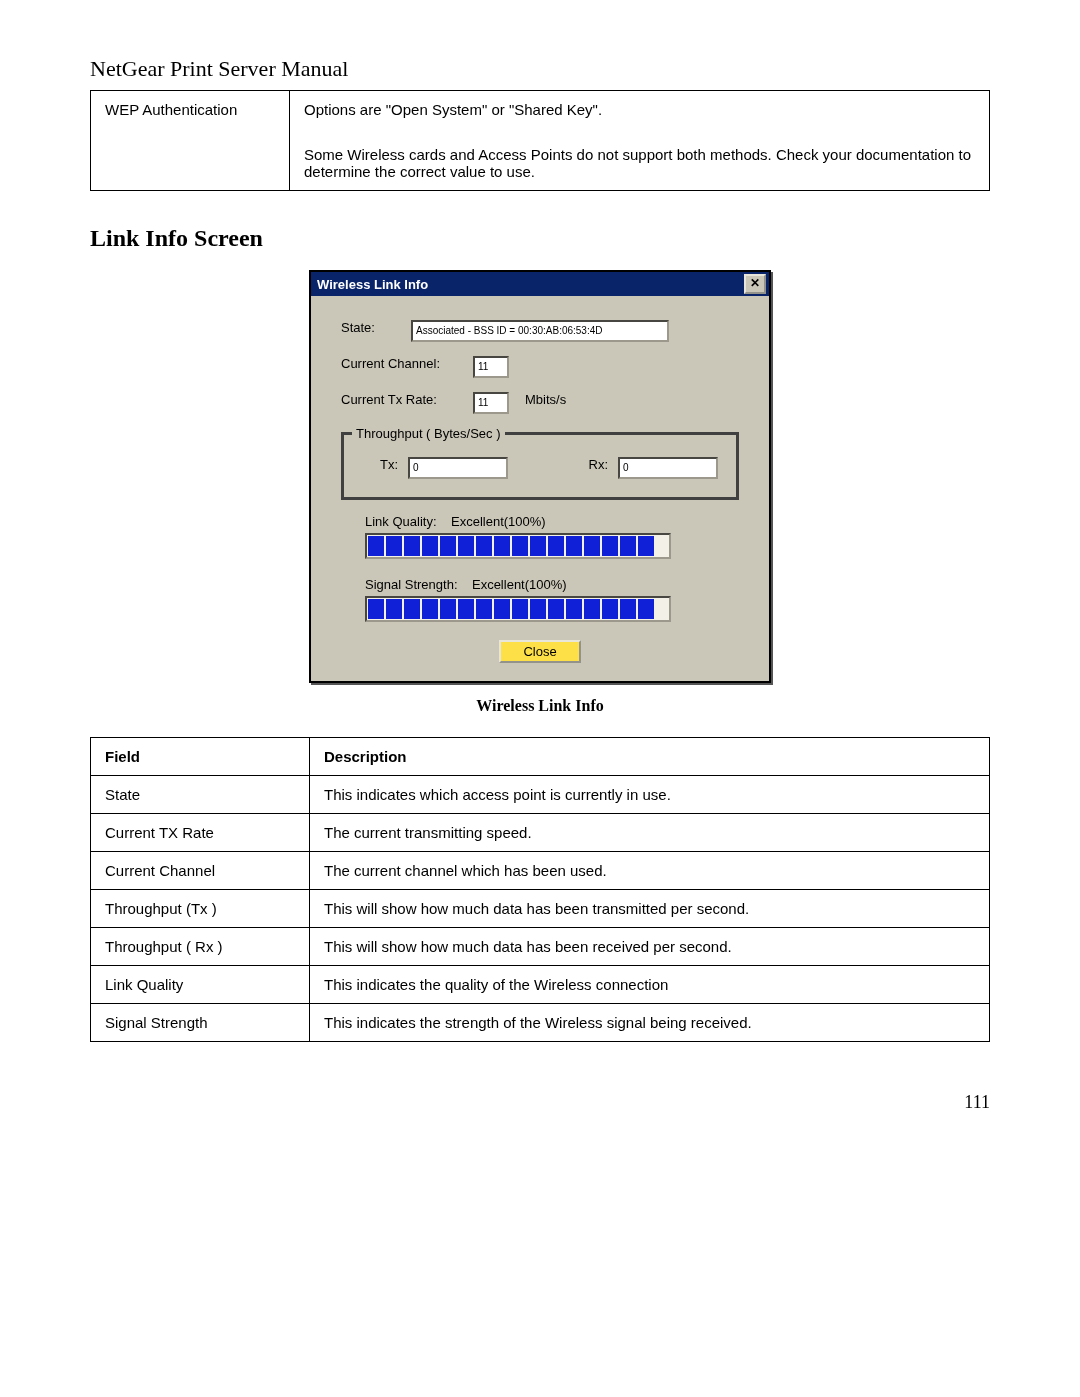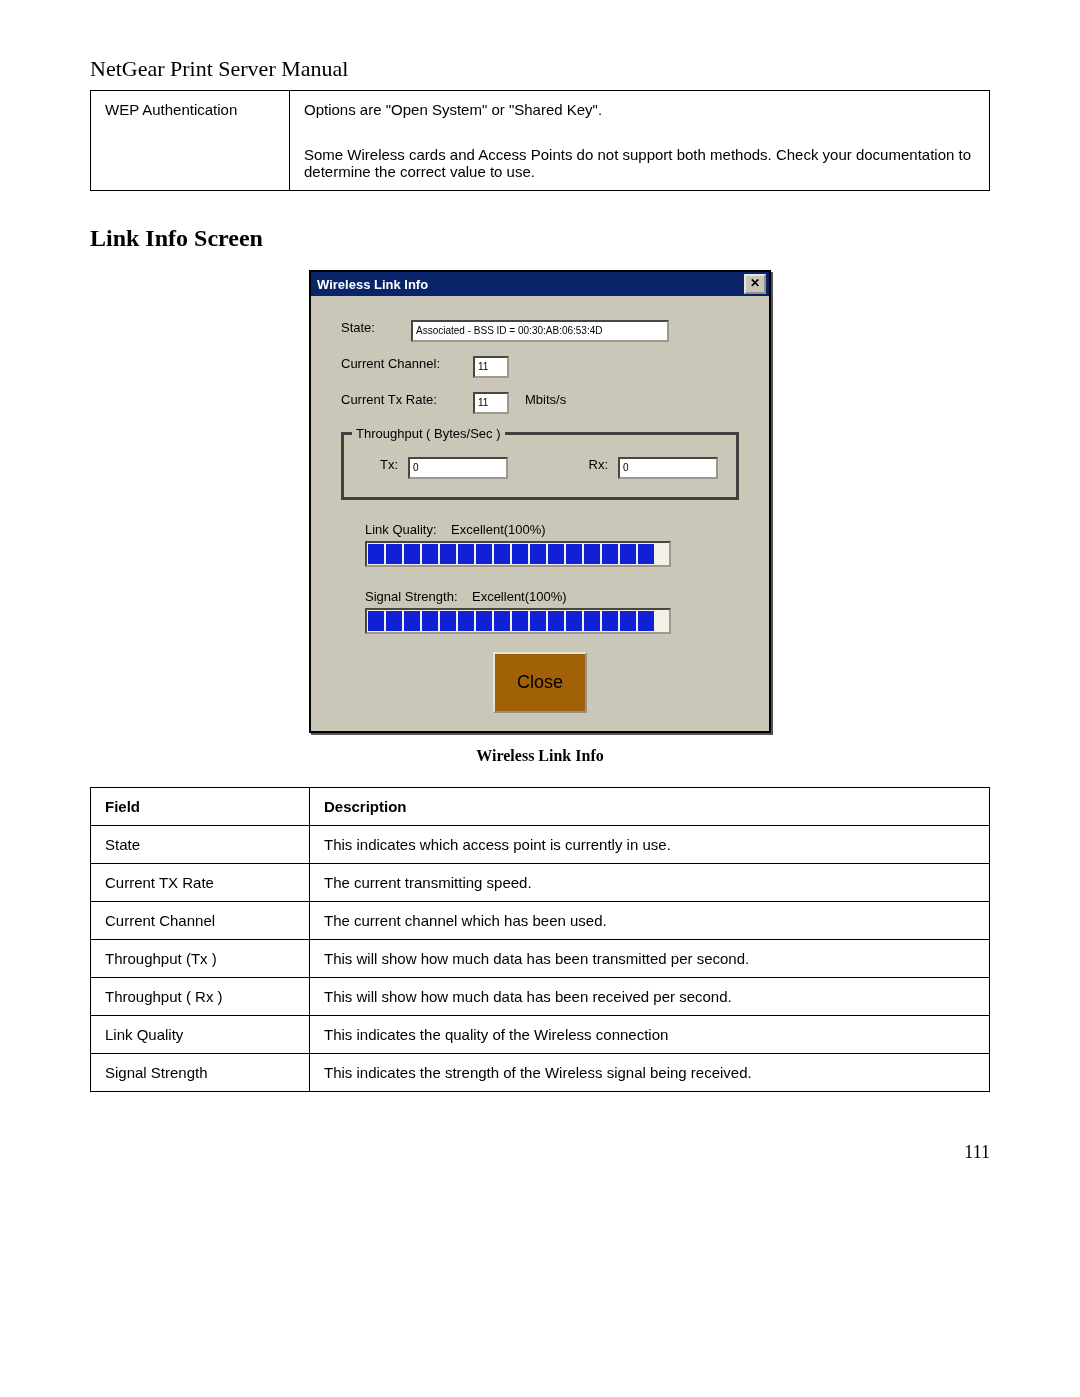--- a/index.html
+++ b/index.html
@@ -95,38 +95,38 @@
   .groupbox .legend {
     position: absolute; top: -9px; left: 8px;
     background: #cac7b8; padding: 0 4px;
   }
   .tp-row { display: flex; align-items: flex-start; }
   .tp-row .lbl2 { width: 36px; text-align: right; margin-right: 10px; }
   .tp-row .gap { flex: 1; }
   .tp-rx-lbl { margin-right: 10px; }
   .tp-box { width: 90px; }
   
-  .qblock { margin: 22px 0 18px 24px; }
+  .qblock { margin: 14px 0 18px 24px; }
   .qtext { margin-bottom: 4px; }
   .bar-outer {
     width: 300px; height: 20px;
     border: 2px inset #9c998c;
     background: #f3f1e7;
     display: flex; gap: 2px; padding: 1px;
   }
   .bar-outer .seg {
     width: 16px; background: #1020d6;
   }
   .btnrow { text-align: center; margin-top: 6px; }
   .winbtn {
-    background: #a16207;
+    background: #fde047;
     border: 2px outset #e8e6da;
-    padding: 18px 22px;
+    padding: 2px 22px;
     font-family: "MS Sans Serif","Microsoft Sans Serif", Tahoma, Arial, sans-serif;
-    font-size: 18px;
+    font-size: 13px;
   }
   
   .figcap {
     text-align: center;
     font-family: "Times New Roman", serif;
     font-weight: bold;
     font-size: 16px;
     margin: 4px 0 22px 0;
   }
   

